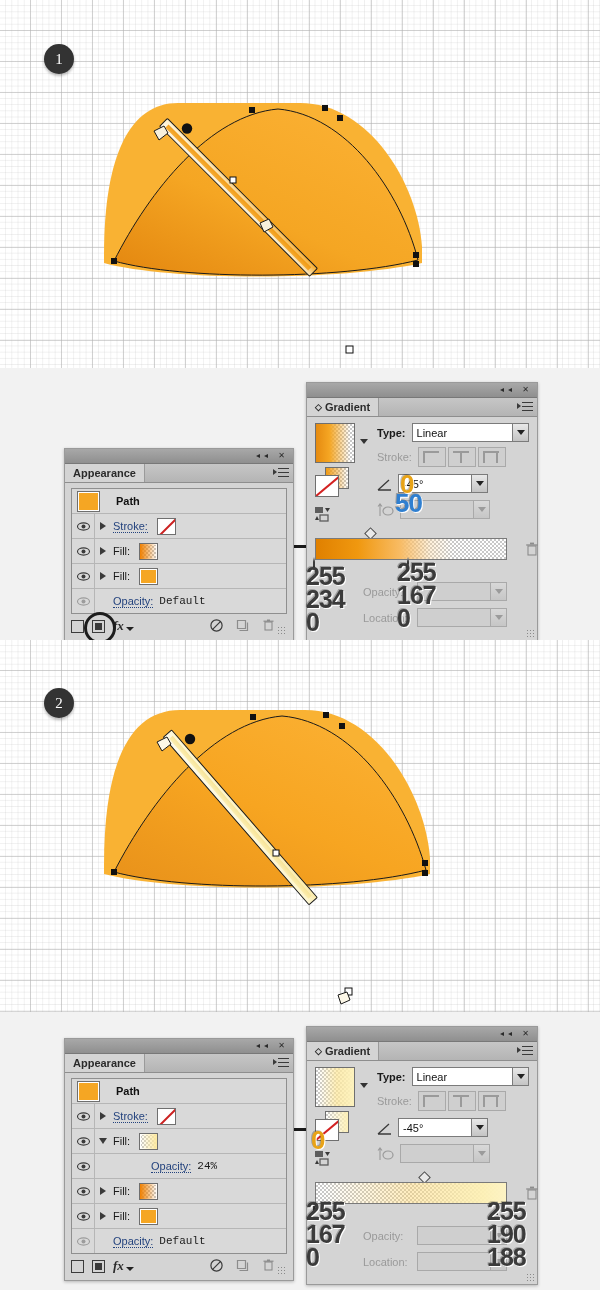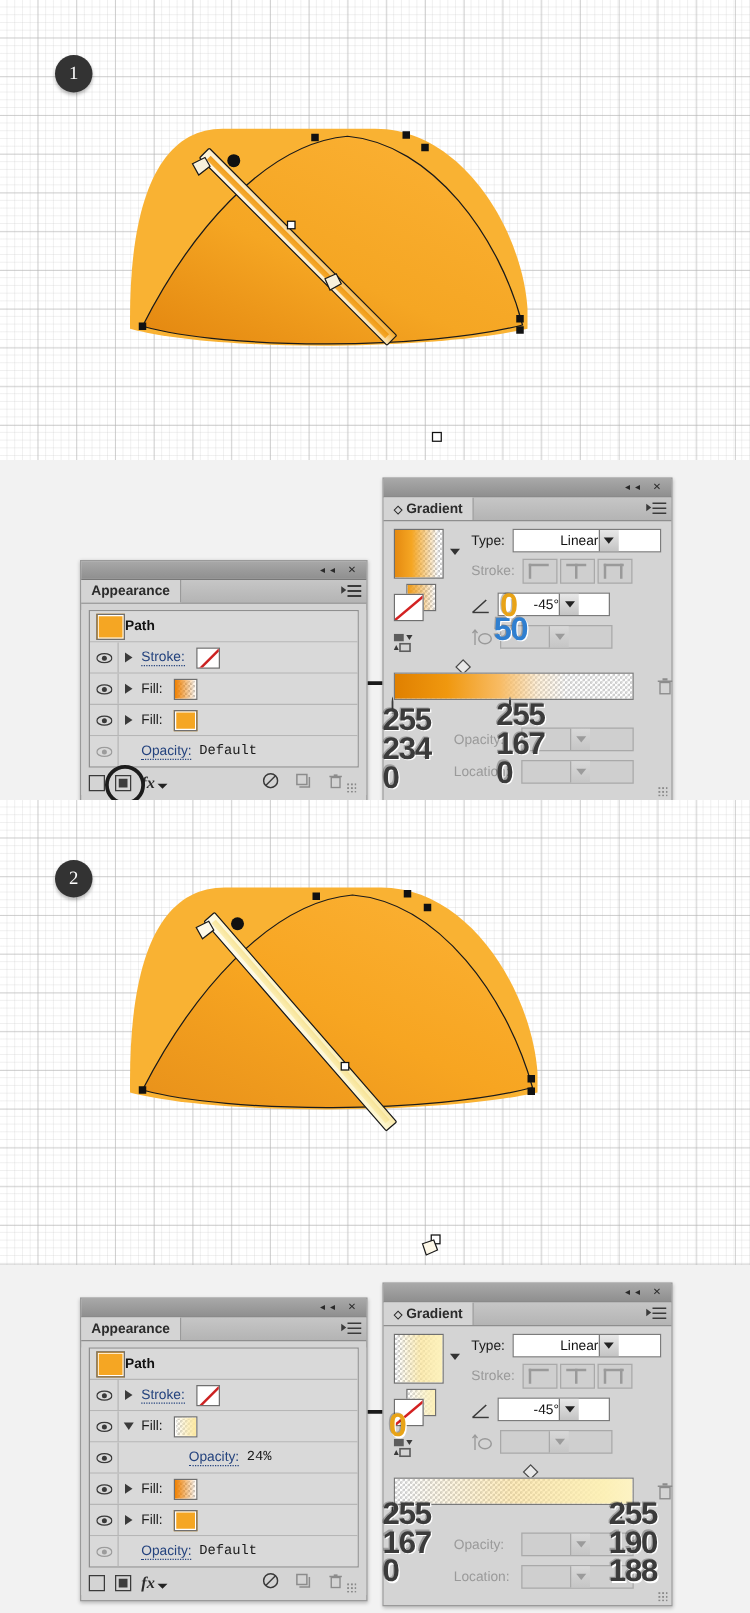--- a/index.html
+++ b/index.html
@@ -143,21 +143,21 @@
   }
   .sw-grad2{position:relative;overflow:hidden;}
   .sw-grad2:after{
     content:"";position:absolute;inset:0;
     background:linear-gradient(to right,rgba(255,250,188,0),#fde9a0);
   }
   .thumb-path{
     width:21px;height:19px;border:1px solid #6f6f6f;background:#f5a623;
     box-shadow:inset 0 0 0 1px #ffffff;margin-left:5px;
   }
-  .row-path-label{font-size:11px;font-weight:bold;color:#111;}
+  .row-path-label{font-size:11px;font-weight:bold;color:#111;margin-left:16px;}
 
   .app-footer{
     height:20px;display:flex;align-items:center;
     margin:2px 6px 4px 6px;position:relative;
   }
   .ft-ico{margin-right:8px;display:flex;align-items:center;}
   .sq-outline{width:11px;height:11px;border:1.5px solid #3b3b3b;}
   .sq-filled{width:11px;height:11px;border:1.5px solid #3b3b3b;position:relative;}
   .sq-filled:after{content:"";position:absolute;inset:2px;background:#3b3b3b;}
   .fx-lbl{font-family:"Liberation Serif",serif;font-style:italic;font-weight:bold;font-size:13px;color:#2b2b2b;}
@@ -169,25 +169,25 @@
   .grip{
     position:absolute;right:2px;bottom:2px;width:8px;height:8px;
     background-image:
       radial-gradient(#8a8a8a 40%,transparent 41%);
     background-size:3px 3px;
   }
 
   
   .gp-body{padding:6px 8px 8px 8px;}
   .gp-row{display:flex;align-items:center;margin-bottom:5px;}
-  .gp-label{font-size:11px;font-weight:normal;color:#1a1a1a;margin-right:6px;}
+  .gp-label{font-size:11px;font-weight:bold;color:#1a1a1a;margin-right:6px;}
   .gp-label.dim{color:#9a9a9a;font-weight:normal;}
   .gp-select{
     flex:1;height:17px;background:#ffffff;border:1px solid #7b7b7b;
-    display:flex;align-items:center;justify-content:center;
+    display:flex;align-items:center;justify-content:space-between;
     font-size:11px;color:#111;padding-left:4px;
   }
   .gp-select .dd{
     width:15px;height:100%;background:linear-gradient(to bottom,#e8e8e8,#c4c4c4);
     border-left:1px solid #7b7b7b;display:flex;align-items:center;justify-content:center;
   }
   .gp-select.disabled{background:#cfcfcf;border-color:#a9a9a9;}
   .gp-select.disabled .dd{background:linear-gradient(to bottom,#d8d8d8,#c6c6c6);border-left-color:#a9a9a9;}
   .caret{width:0;height:0;border-top:5px solid #222;border-left:4px solid transparent;border-right:4px solid transparent;}
   .caret.dim{border-top-color:#9b9b9b;}

